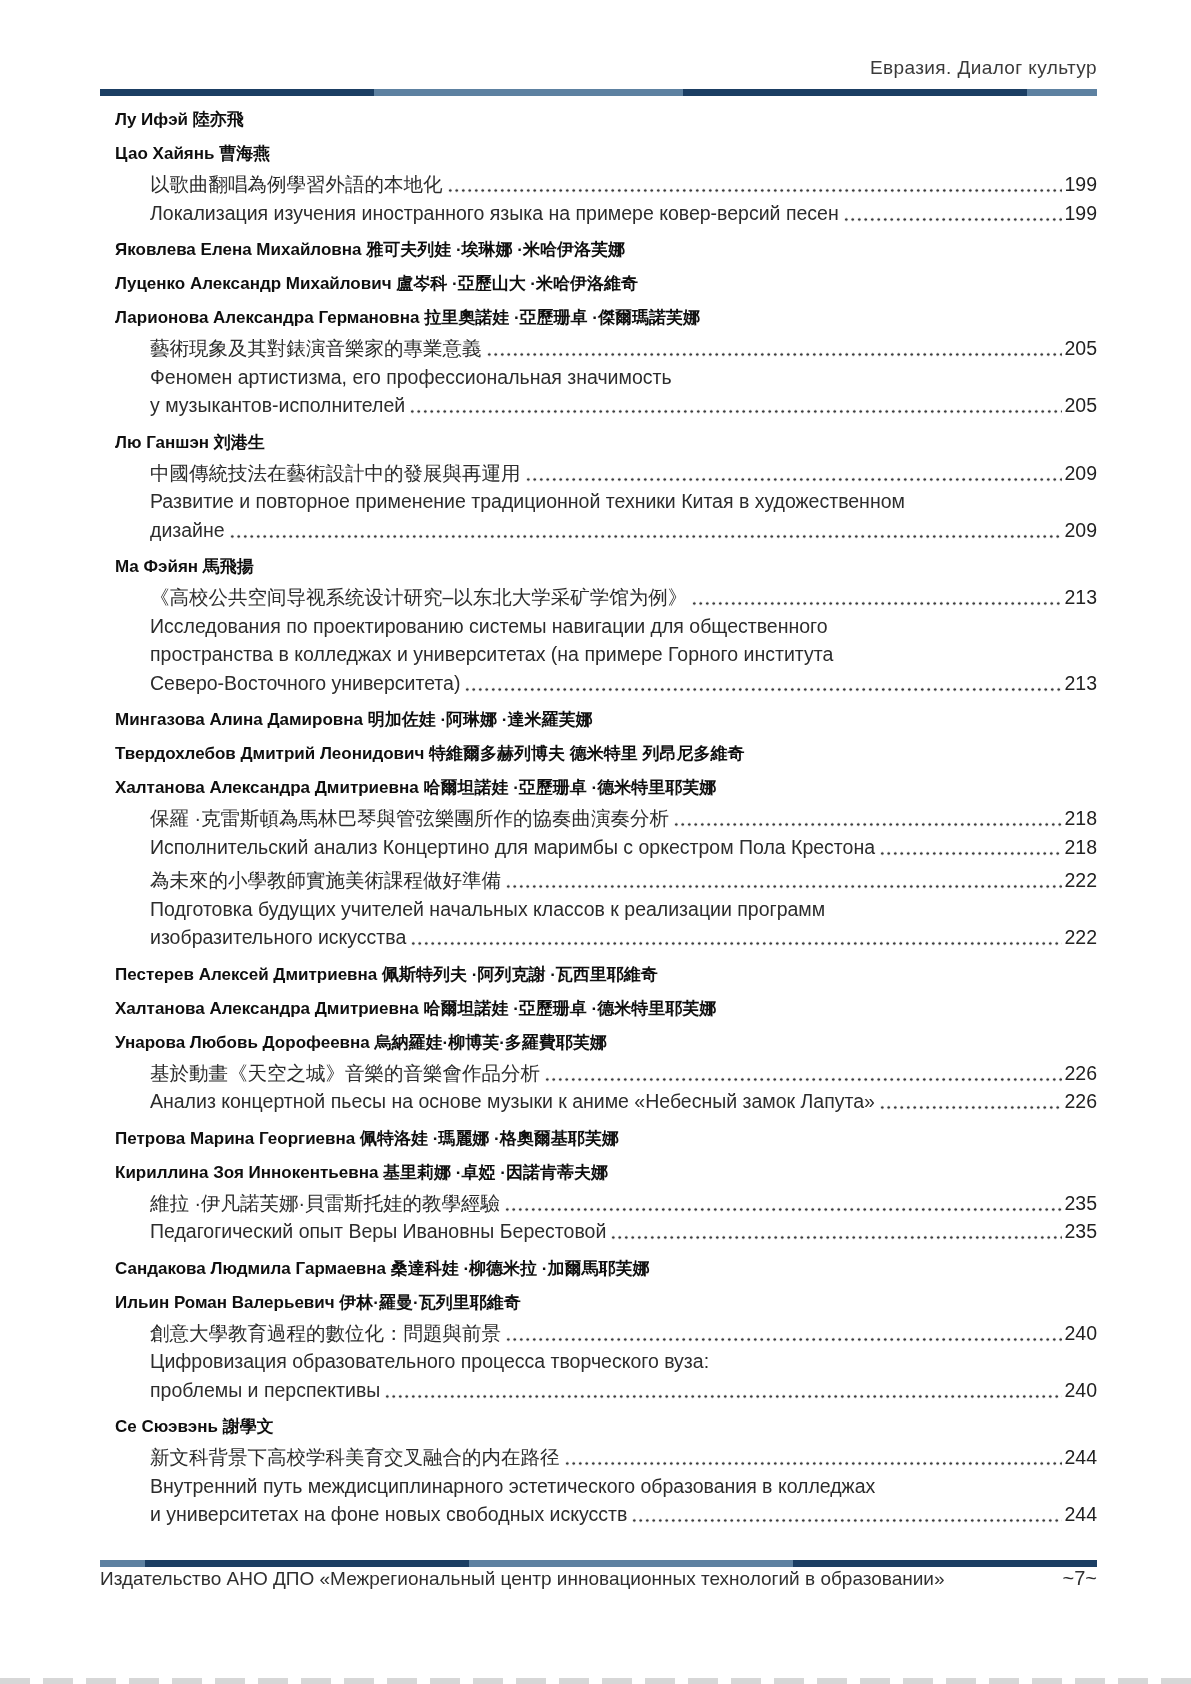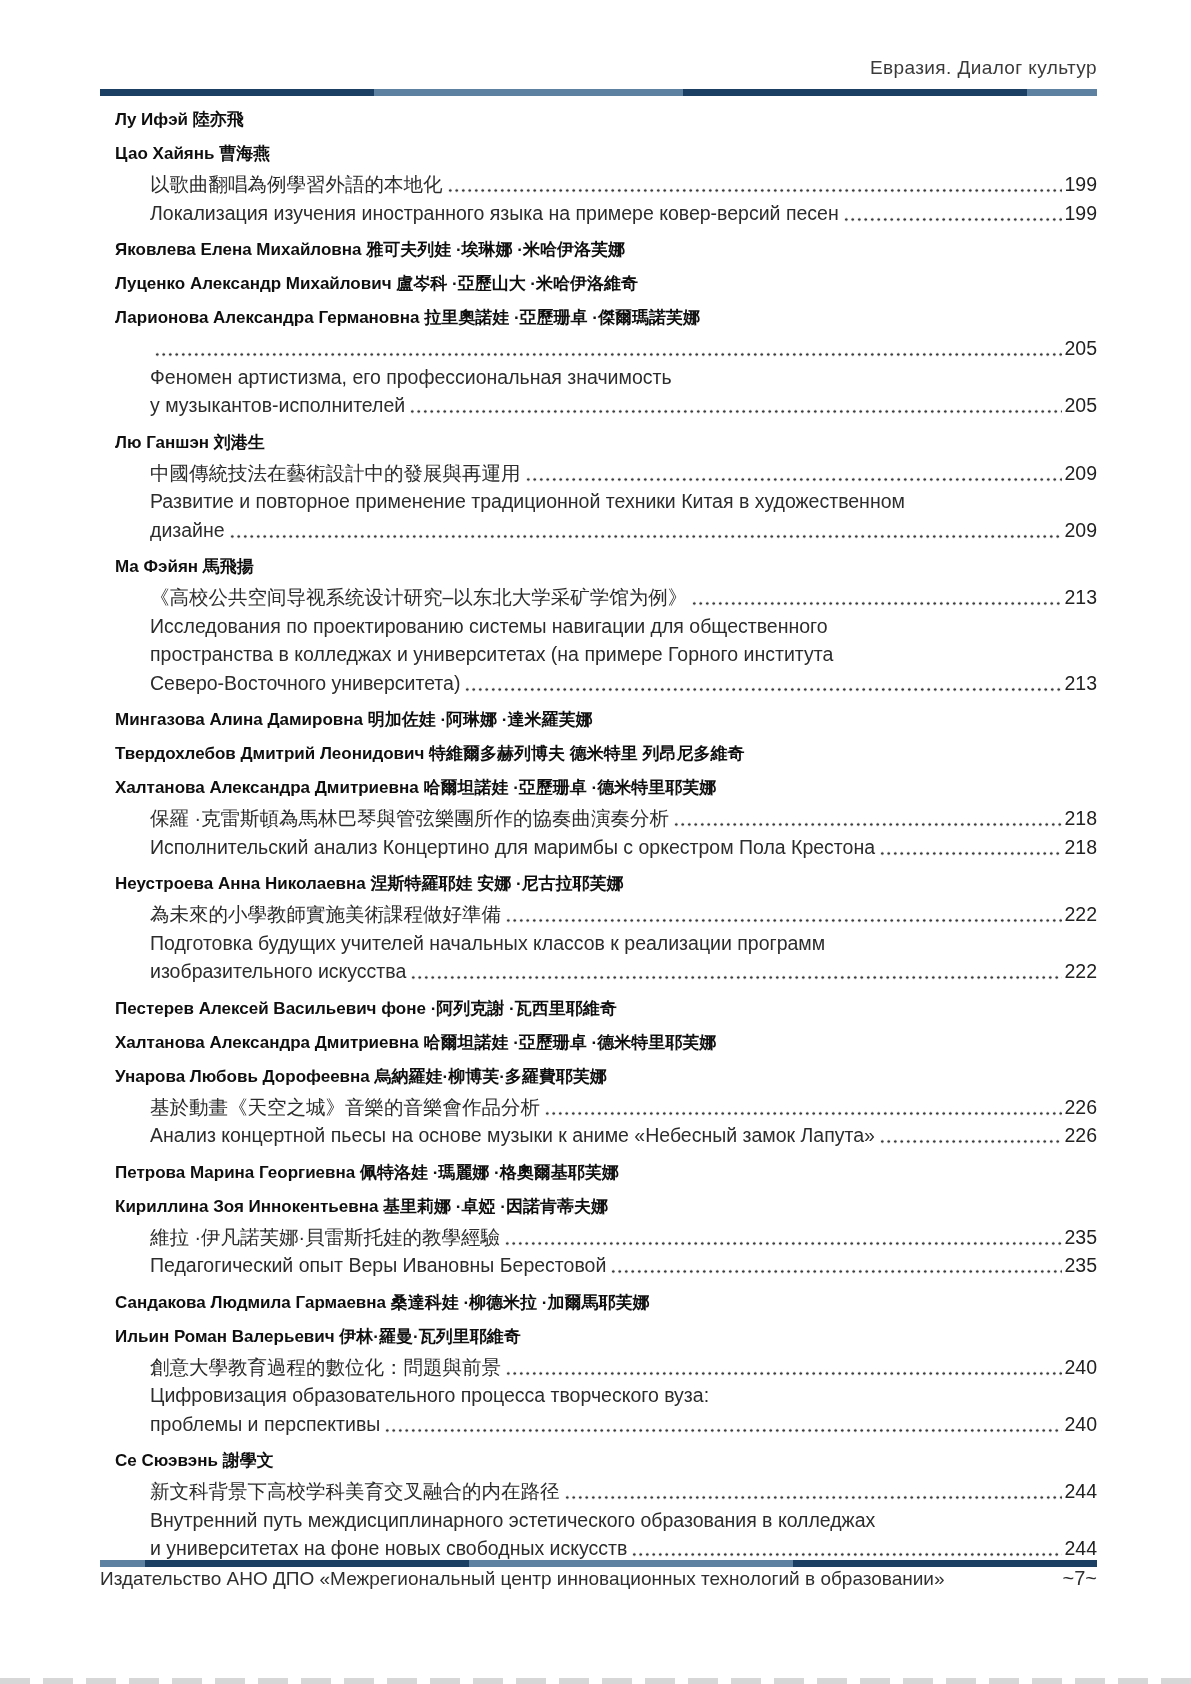--- a/index.html
+++ b/index.html
@@ -147,20 +147,21 @@
             <span class="entry-text">Локализация изучения иностранного языка на примере ковер-версий песен</span>
             <span class="dots"></span>
             <span class="page-num">199</span>
           </div>
         </div>
         <div class="name-row">Яковлева Елена Михайловна 雅可夫列娃 ·埃琳娜 ·米哈伊洛芙娜</div>
         <div class="name-row">Луценко Александр Михайлович 盧岑科 ·亞歷山大 ·米哈伊洛維奇</div>
         <div class="name-row">Ларионова Александра Германовна 拉里奧諾娃 ·亞歷珊卓 ·傑爾瑪諾芙娜</div>
         <div class="entry-group">
           <div class="entry-line">
+            <span class="entry-text">藝術現象及其對錶演音樂家的專業意義</span>
             <span class="dots"></span>
             <span class="page-num">205</span>
           </div>
           <div class="entry-line">
             <span class="entry-text">Феномен артистизма, его профессиональная значимость</span>
           </div>
           <div class="entry-line">
             <span class="entry-text">у музыкантов-исполнителей</span>
             <span class="dots"></span>
             <span class="page-num">205</span>
@@ -209,37 +210,36 @@
             <span class="entry-text">保羅 ·克雷斯頓為馬林巴琴與管弦樂團所作的協奏曲演奏分析</span>
             <span class="dots"></span>
             <span class="page-num">218</span>
           </div>
           <div class="entry-line">
             <span class="entry-text">Исполнительский анализ Концертино для маримбы с оркестром Пола Крестона</span>
             <span class="dots"></span>
             <span class="page-num">218</span>
           </div>
         </div>
-        <div class="name-row">Неустроева Анна Николаевна 涅斯特羅耶娃 安娜 ·尼古拉耶芙娜</div>
         <div class="entry-group">
           <div class="entry-line">
             <span class="entry-text">為未來的小學教師實施美術課程做好準備</span>
             <span class="dots"></span>
             <span class="page-num">222</span>
           </div>
           <div class="entry-line">
             <span class="entry-text">Подготовка будущих учителей начальных классов к реализации программ</span>
           </div>
           <div class="entry-line">
             <span class="entry-text">изобразительного искусства</span>
             <span class="dots"></span>
             <span class="page-num">222</span>
           </div>
         </div>
-        <div class="name-row">Пестерев Алексей Васильевич фоне ·阿列克謝 ·瓦西里耶維奇</div>
+        <div class="name-row">Пестерев Алексей Дмитриевна 佩斯特列夫 ·阿列克謝 ·瓦西里耶維奇</div>
         <div class="name-row">Халтанова Александра Дмитриевна 哈爾坦諾娃 ·亞歷珊卓 ·德米特里耶芙娜</div>
         <div class="name-row">Унарова Любовь Дорофеевна 烏納羅娃·柳博芙·多羅費耶芙娜</div>
         <div class="entry-group">
           <div class="entry-line">
             <span class="entry-text">基於動畫《天空之城》音樂的音樂會作品分析</span>
             <span class="dots"></span>
             <span class="page-num">226</span>
           </div>
           <div class="entry-line">
             <span class="entry-text">Анализ концертной пьесы на основе музыки к аниме «Небесный замок Лапута»</span>

